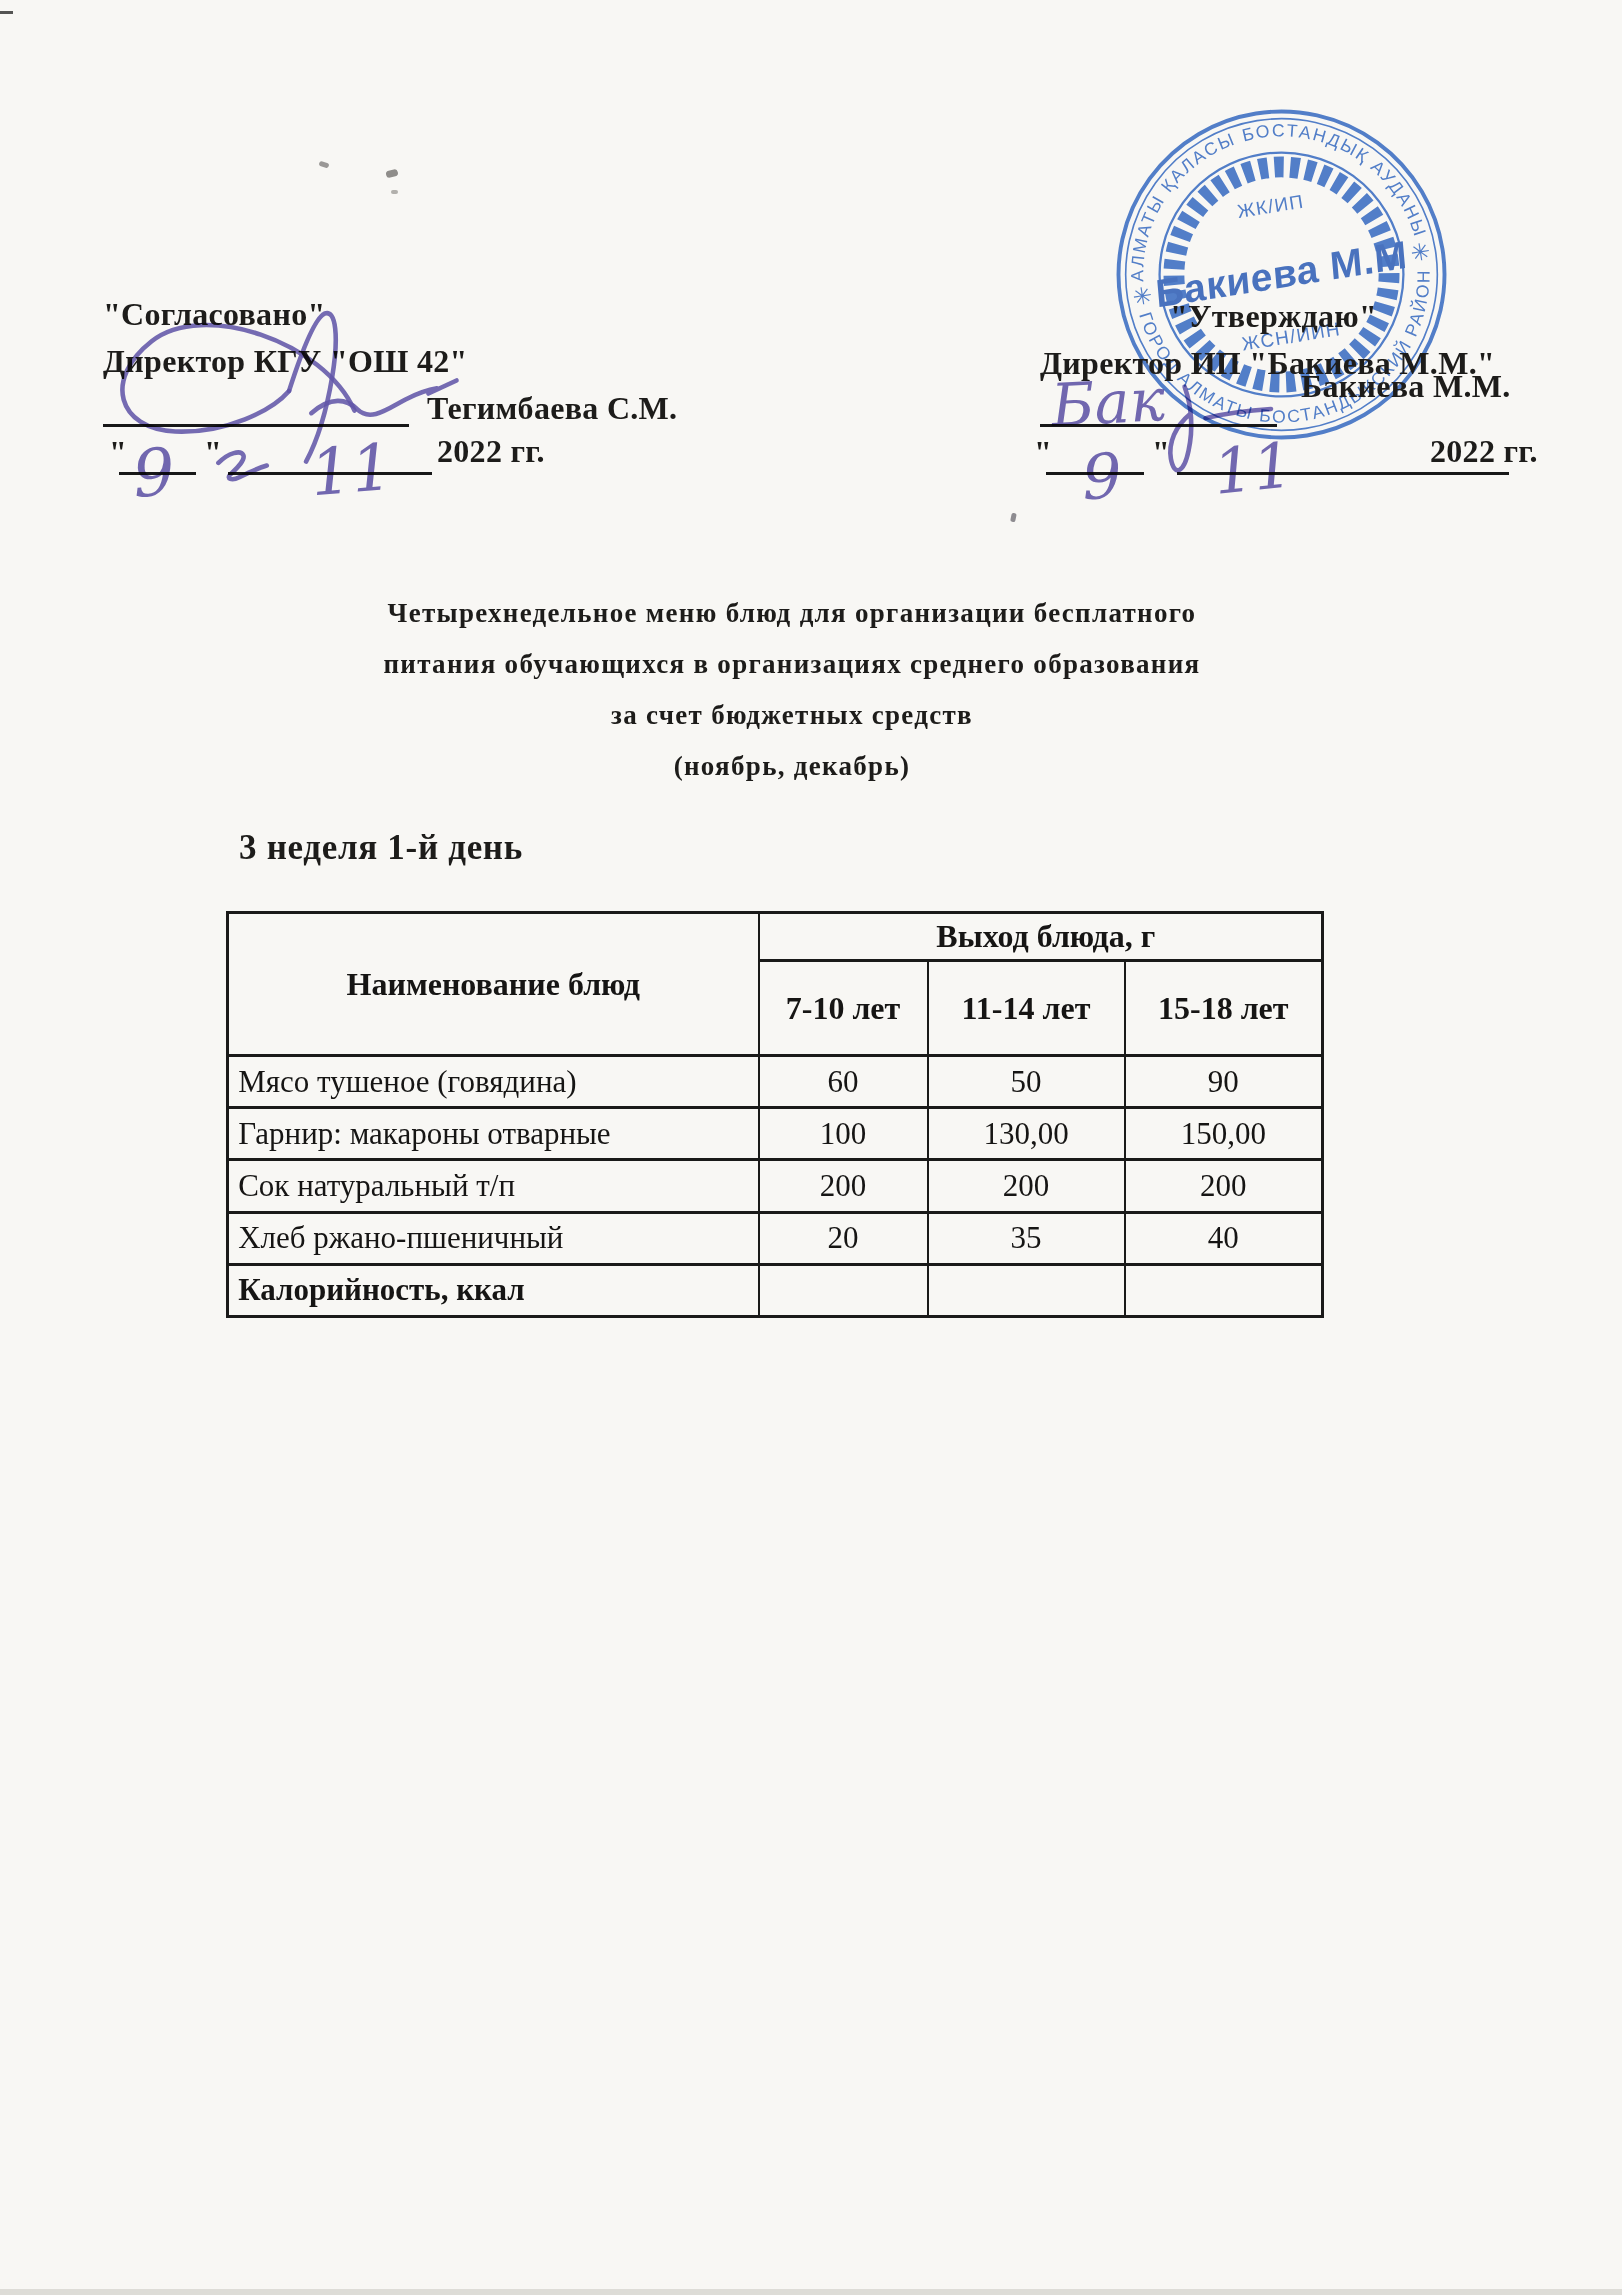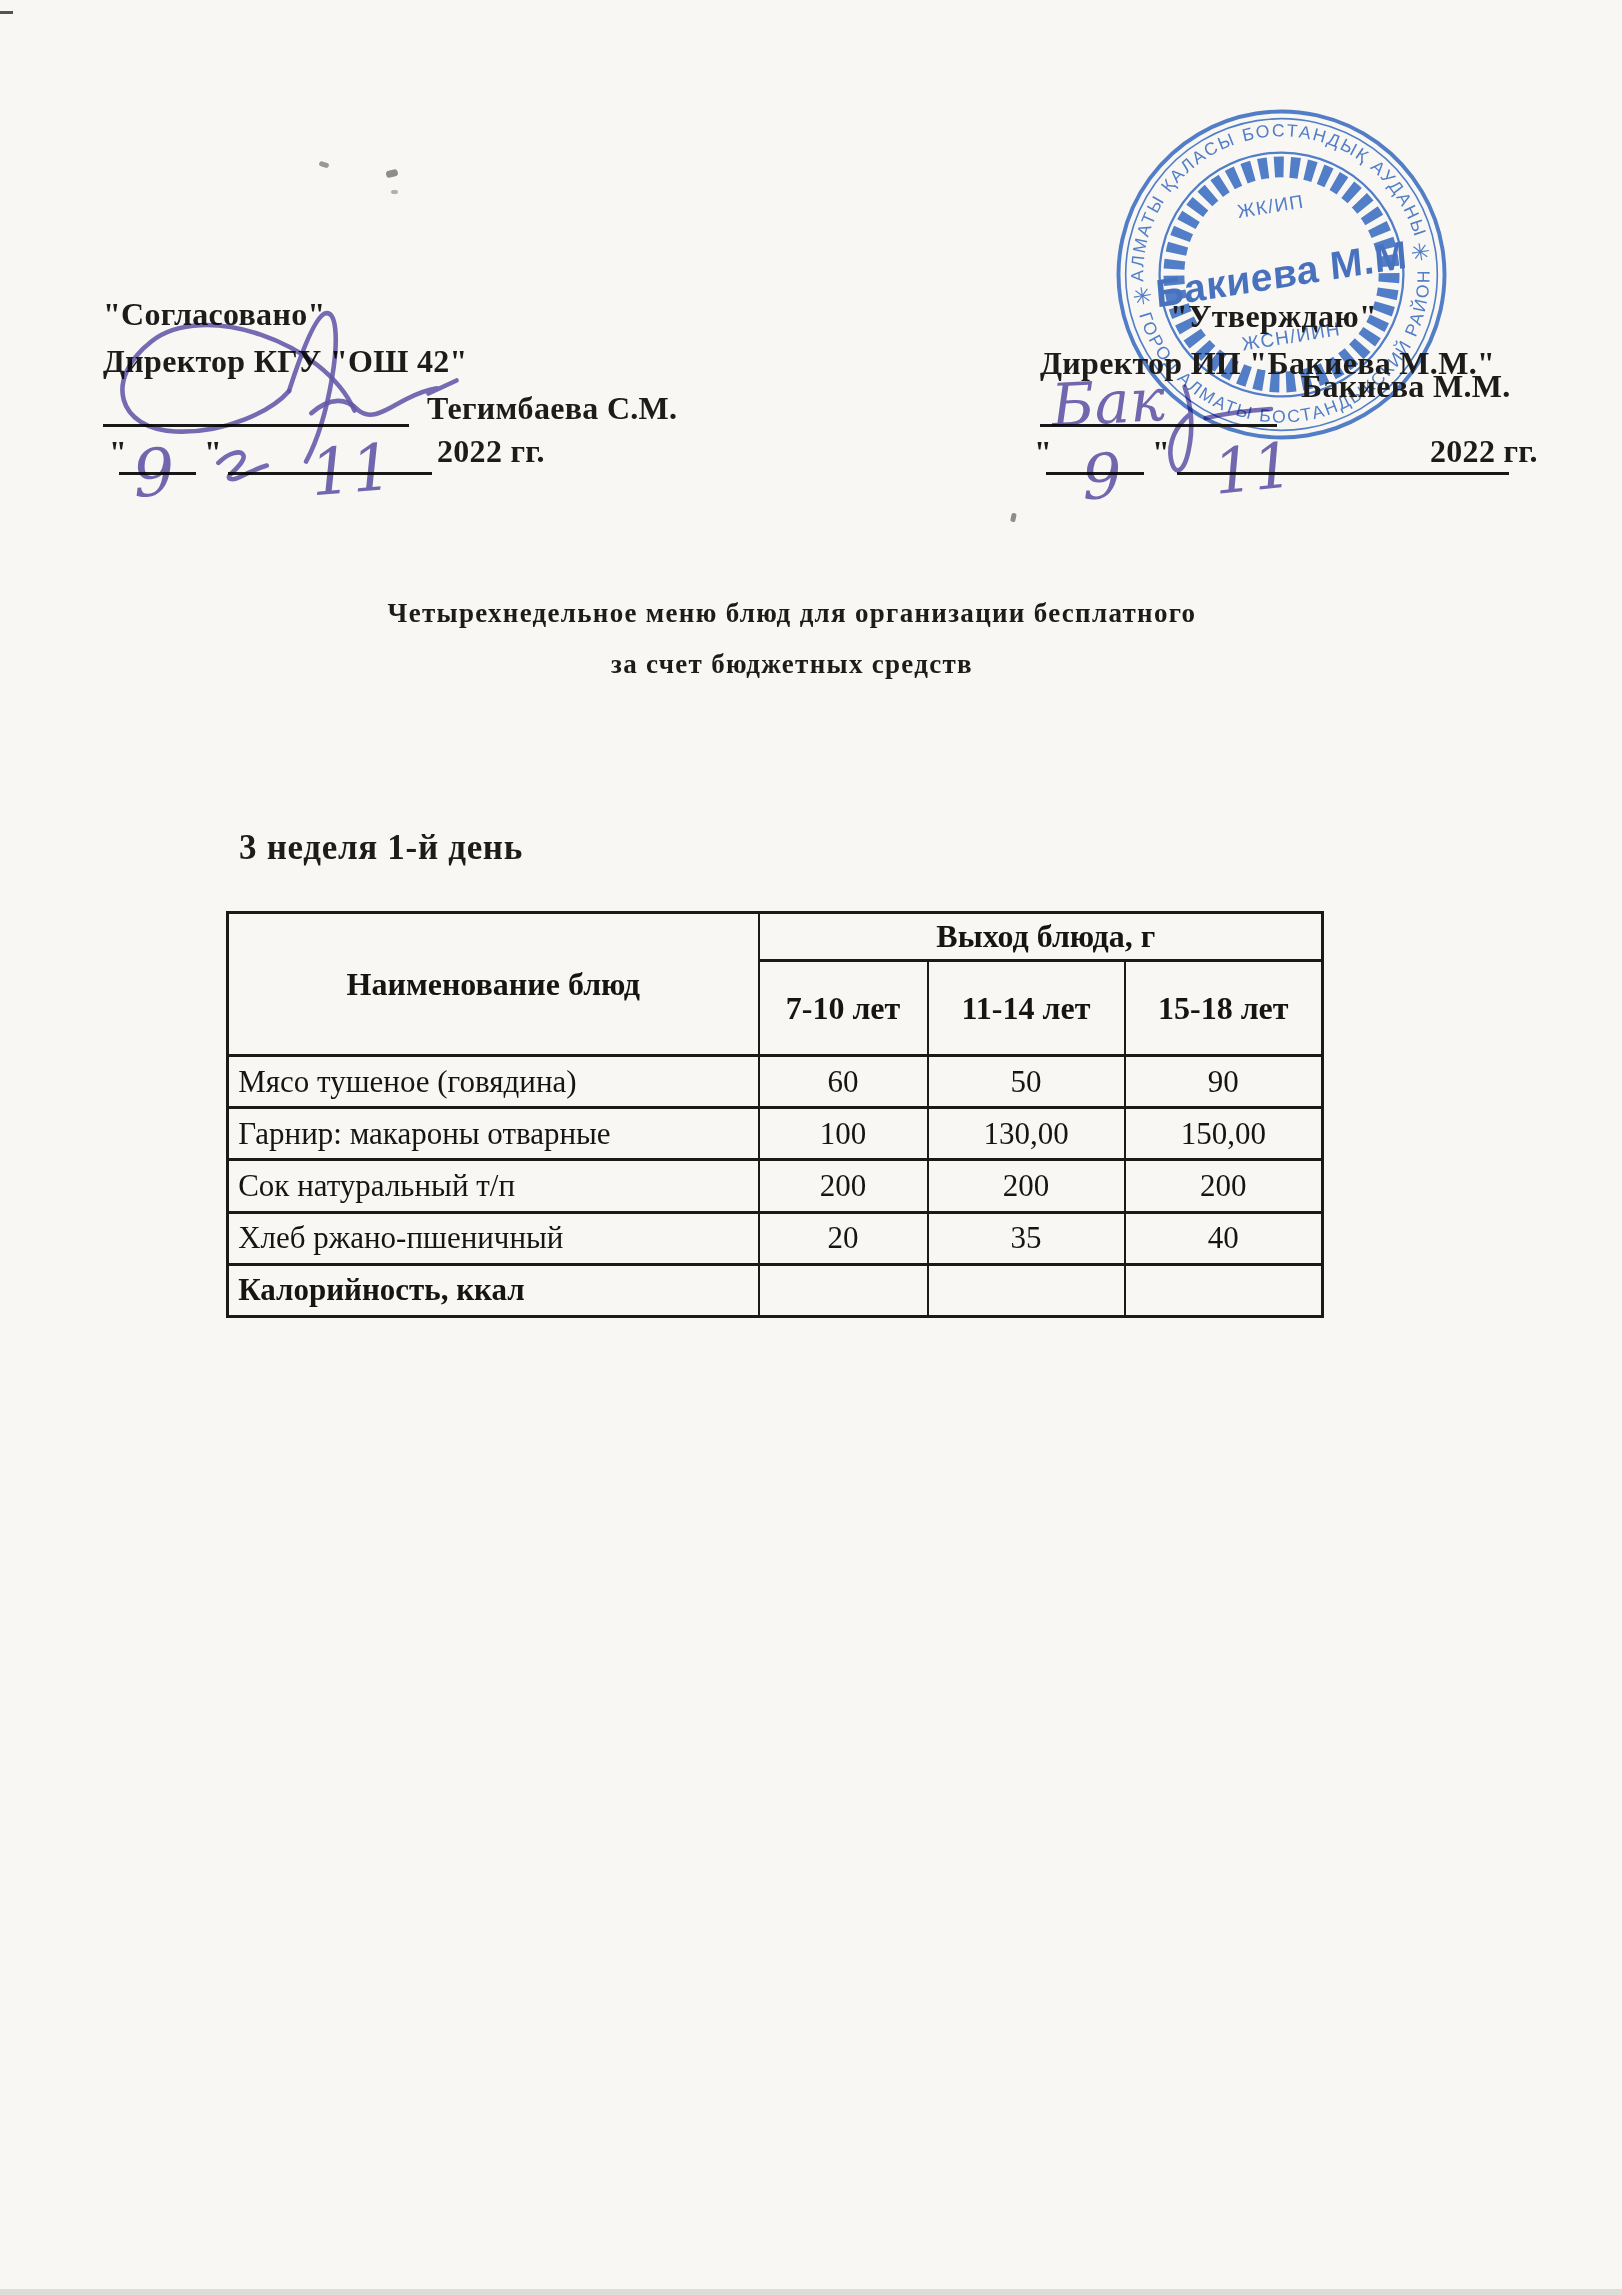--- a/index.html
+++ b/index.html
@@ -132,21 +132,23 @@
   <svg class="abs handwriting" style="left:1021px;top:363px;width:589px;height:177px;" viewBox="0 0 900 270">
     <text class="hand-name" x="48" y="96" font-size="90" transform="rotate(-3 48 96)">Бак</text>
     <path d="M 250 36 C 260 64 264 96 256 134 C 249 168 234 174 229 146 C 225 122 236 96 258 78"></path>
     <path d="M 282 84 C 315 76 350 72 382 70"></path>
     <text class="hand-digit" x="95" y="208" font-size="95" transform="rotate(-3 95 208)">9</text>
     <text class="hand-digit" x="298" y="200" font-size="95" transform="rotate(-6 298 200)">11</text>
   </svg>
 
   <div class="abs title-block">
     <div class="title-line">Четырехнедельное меню блюд для организации бесплатного</div>
+    <div class="title-line">питания обучающихся в организациях среднего образования</div>
     <div class="title-line">за счет бюджетных средств</div>
+    <div class="title-line">(ноябрь, декабрь)</div>
   </div>
 
   <div class="abs section-heading">3 неделя 1-й день</div>
 
   <table class="menu">
     <colgroup>
       <col style="width:531px">
         <col style="width:169px">
         <col style="width:197px">
         <col style="width:198px">

